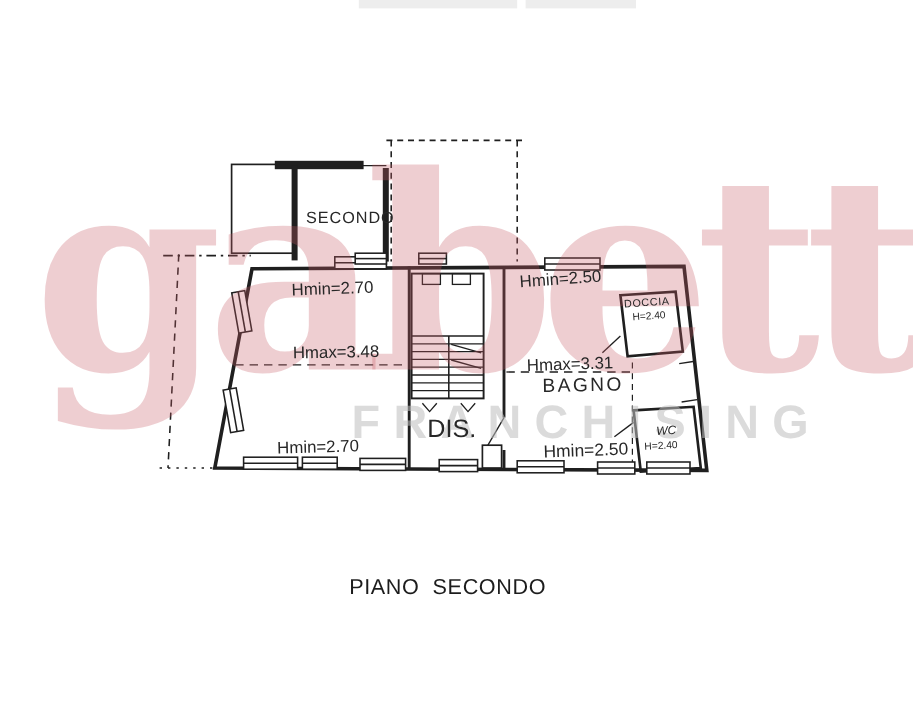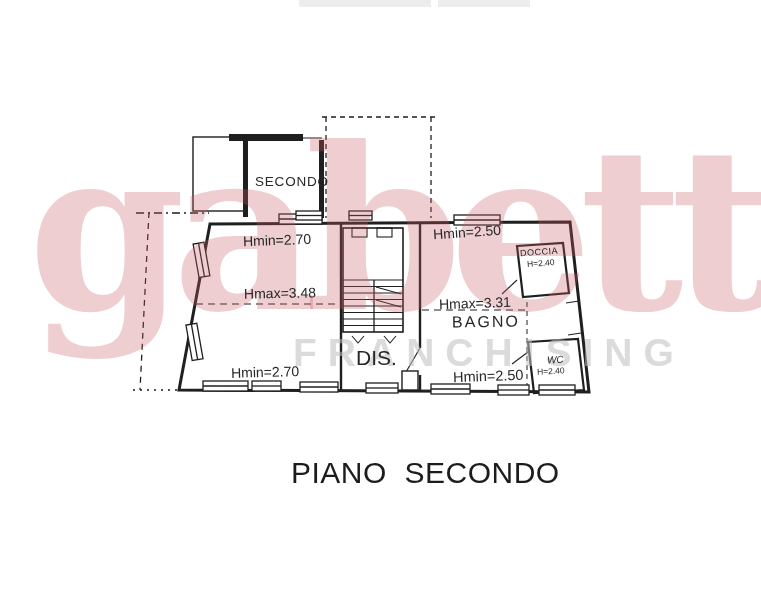--- a/index.html
+++ b/index.html
@@ -29,21 +29,21 @@
   .lbl-hmin270b {left:231px;top:365px;font-size:14px;transform:rotate(-1.5deg);}
   .lbl-dis      {left:356px;top:347px;font-size:21px;}
   .lbl-hmin250t {left:433px;top:225px;font-size:14px;transform:rotate(-4deg);}
   .lbl-hmax331  {left:439px;top:296px;font-size:14px;transform:rotate(-2deg);}
   .lbl-bagno    {left:452px;top:314px;font-size:16px;letter-spacing:2px;transform:rotate(-1deg);}
   .lbl-hmin250b {left:453px;top:369px;font-size:14.5px;transform:rotate(-2deg);}
   .lbl-doccia   {left:520px;top:248px;font-size:9px;letter-spacing:0.5px;transform:rotate(-4deg);}
   .lbl-docciah  {left:527px;top:259px;font-size:8.5px;transform:rotate(-4deg);}
   .lbl-wc       {left:547px;top:355px;font-size:10px;font-style:italic;transform:rotate(-3deg);}
   .lbl-wch      {left:537px;top:367px;font-size:8.5px;transform:rotate(-3deg);}
-  .lbl-title    {left:291px;top:458px;font-size:30px;letter-spacing:0.5px;color:#1c1c1c;}
+  .lbl-title    {left:291px;top:480px;font-size:18px;letter-spacing:0.5px;color:#1c1c1c;}
   .topbar{position:absolute;background:#ededed;height:7px;top:0;}
 </style>
 </head>
 <body>
 
 <div id="stage">
 
   <div class="topbar" style="left:299px;width:132px;"></div>
   <div class="topbar" style="left:438px;width:92px;"></div>
 

